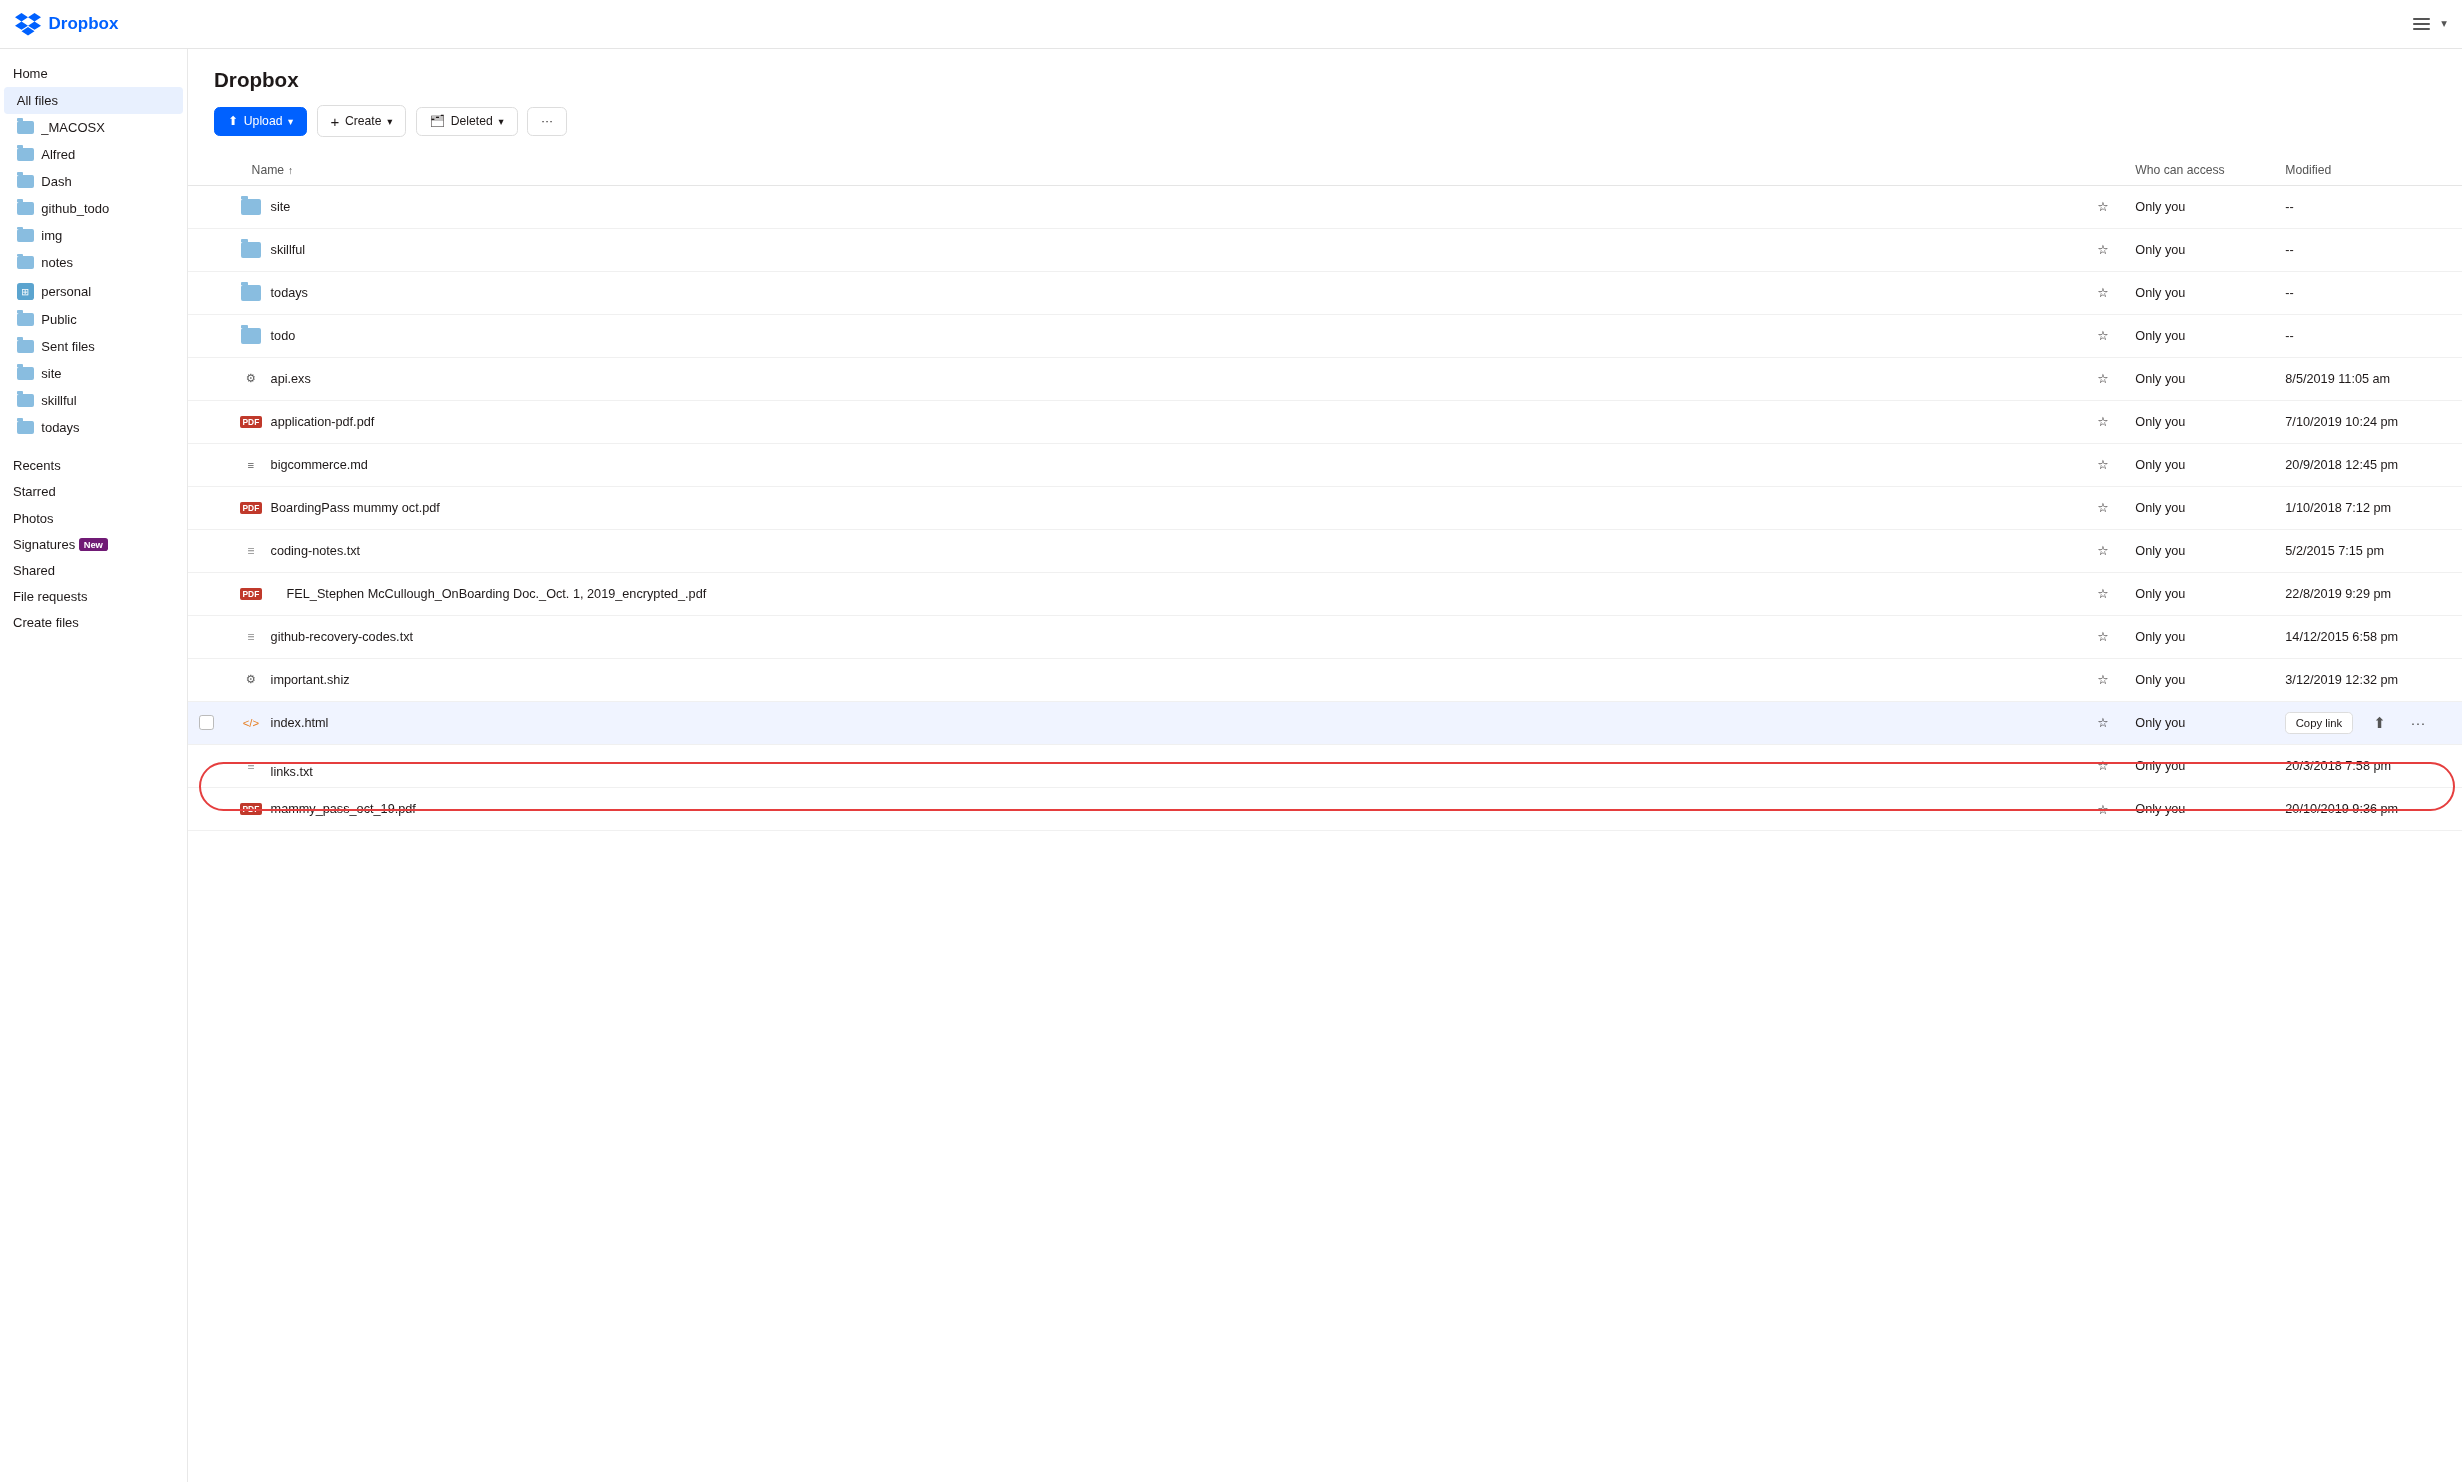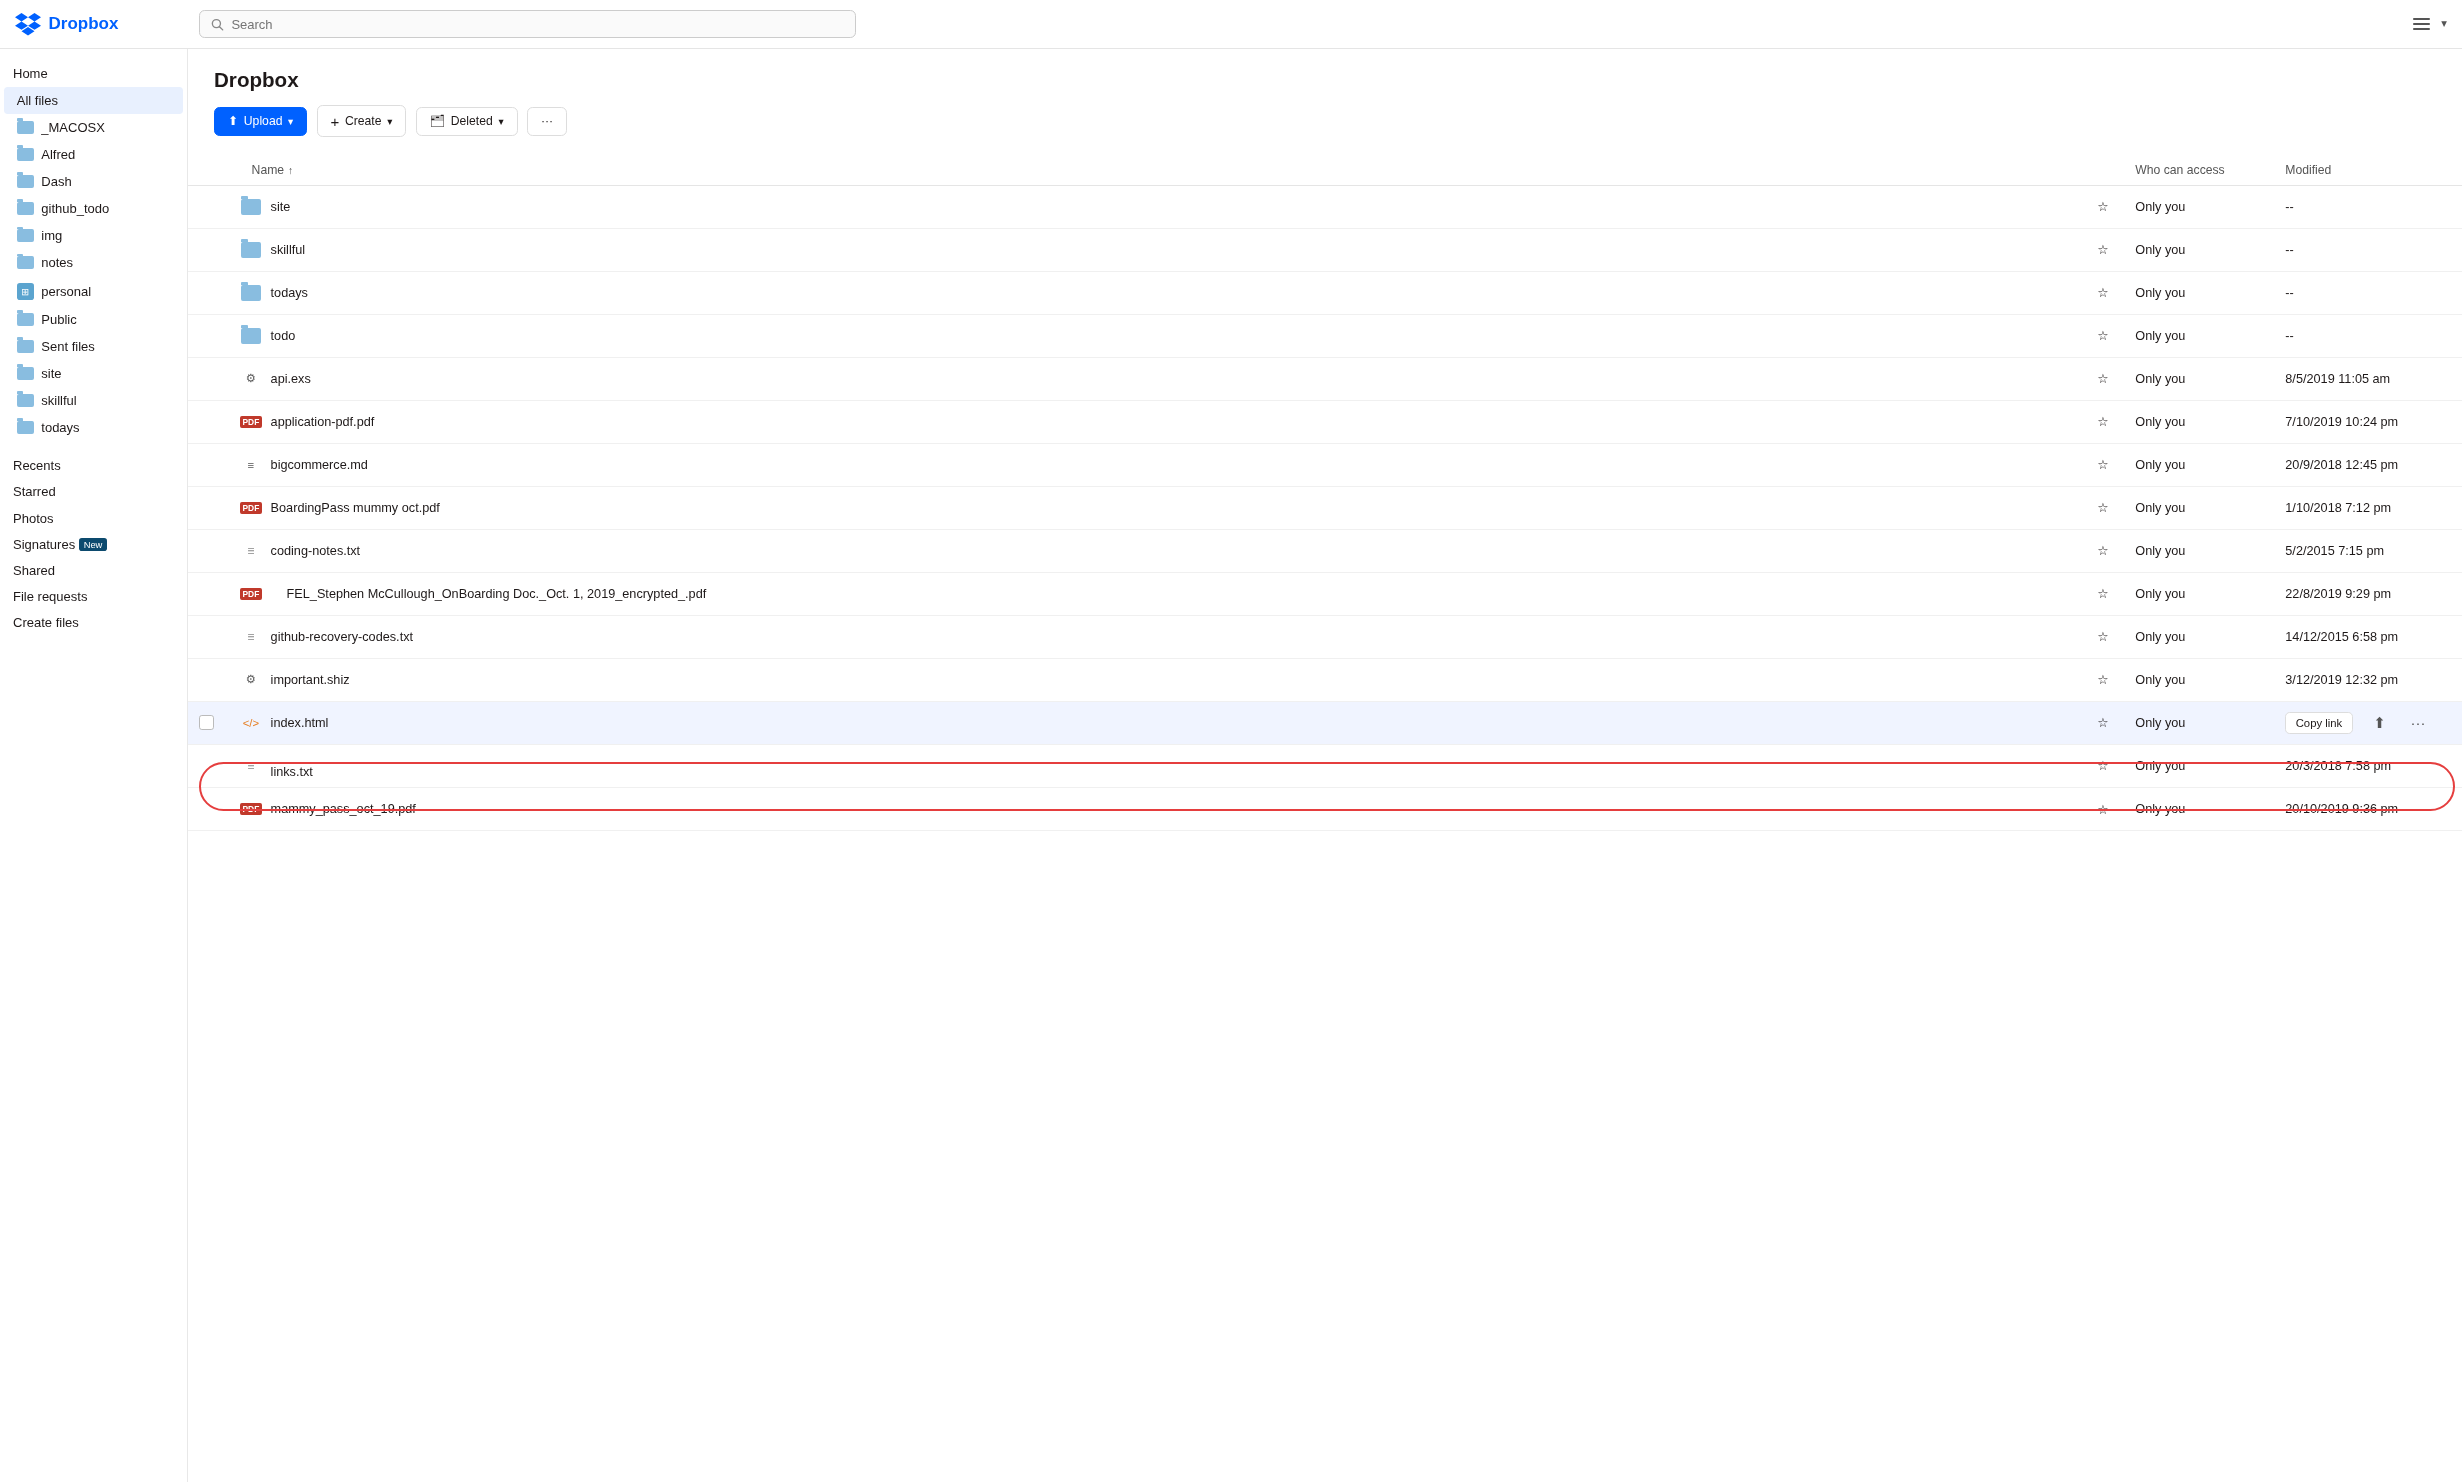--- a/index.html
+++ b/index.html
@@ -28,21 +28,21 @@
     }
     .sidebar-item {
       display: flex; align-items: center; gap: 7.5px; padding: 5.6px 13px;
       cursor: pointer; font-size: 13px; color: #1e1919; border-radius: 3.8px; margin: 0.9px 3.8px;
     }
     .sidebar-item.active { background: #e8f0fe; font-weight: 500; }
     .sidebar-folder-icon { width: 17px; height: 13px; background: #5ba4cf; border-radius: 1.9px; flex-shrink: 0; position: relative; }
     .sidebar-folder-icon::before { content: ''; position: absolute; top: -2.8px; left: 0; width: 6.6px; height: 2.8px; background: #5ba4cf; border-radius: 0.9px 0.9px 0 0; }
     .sidebar-folder-icon.light { background: #89bde0; }
     .sidebar-folder-icon.light::before { background: #89bde0; }
-    .badge-new { background: #0c4a6e; color: #fff; font-size: 9.4px; padding: 0.9px 4.7px; border-radius: 2.8px; margin-left: 3.8px; font-weight: 400; }
+    .badge-new { background: #701a75; color: #fff; font-size: 9.4px; padding: 0.9px 4.7px; border-radius: 2.8px; margin-left: 3.8px; font-weight: 700; }
     .sidebar-plain { display: flex; align-items: flex-end; padding: 5.6px 13px; cursor: pointer; font-size: 13px; color: #1e1919; }
 
     
     .main { flex: 1; overflow-y: auto; padding: 0; }
     .main-header { padding: 19px 26px 11.3px; }
     .main-title { font-size: 20.6px; font-weight: 600; color: #1e1919; margin-bottom: 13px; }
     .toolbar { display: flex; align-items: center; gap: 9.4px; margin-bottom: 7.5px; }
     .btn { display: flex; align-items: center; gap: 5.6px; padding: 6.6px 13px; border-radius: 5.6px; font-size: 12.2px; font-weight: 500; cursor: pointer; border: 1.4px solid #ddd; background: #fff; color: #1e1919; }
     .btn-primary { background: #0061ff; color: #fff; border-color: #0061ff; }
 
@@ -80,27 +80,20 @@
   </style>
 </head>
 <body>
 
 <div class="topbar">
   <div class="logo">
     <svg class="logo-icon" viewBox="0 0 40 34" fill="#0061ff">
       <path d="M10 0L0 6.5L10 13L20 6.5L10 0zm20 0L20 6.5L30 13L40 6.5L30 0zM0 19.5L10 26L20 19.5L10 13L0 19.5zm30-6.5L20 19.5L30 26L40 19.5 30 13zM10 28l10 6.5L30 28l-10-6.5L10 28z"></path>
     </svg>
     <span>Dropbox</span>
-  </div>
-  <div class="search-bar">
-    <svg width="13" height="13" viewBox="0 0 14 14" fill="none">
-      <circle cx="6" cy="6" r="4.5" stroke="#888" stroke-width="1.5"></circle>
-      <line x1="9.5" y1="9.5" x2="13" y2="13" stroke="#888" stroke-width="1.5" stroke-linecap="round"></line>
-    </svg>
-    <input type="text" placeholder="Search" style="">
   </div>
   <div class="topbar-right">
     <div class="menu-lines">
       <div class="menu-line"></div>
       <div class="menu-line"></div>
       <div class="menu-line"></div>
     </div>
     <span class="chevron-down">▾</span>
   </div>
 </div>

